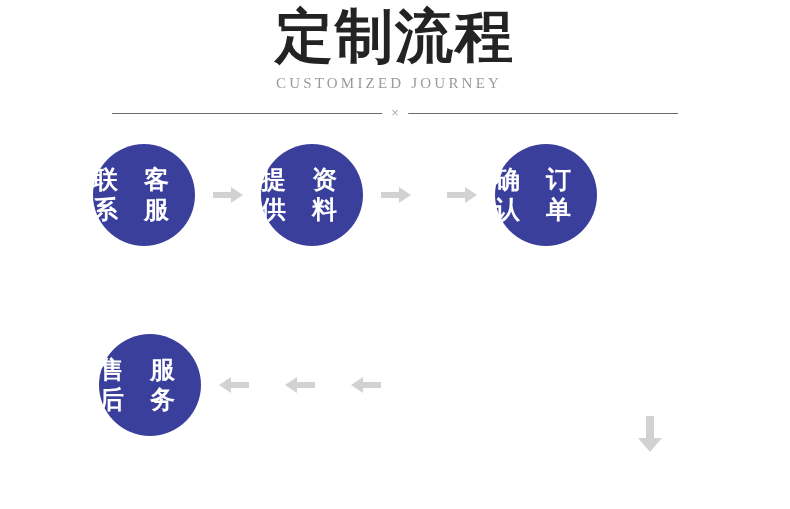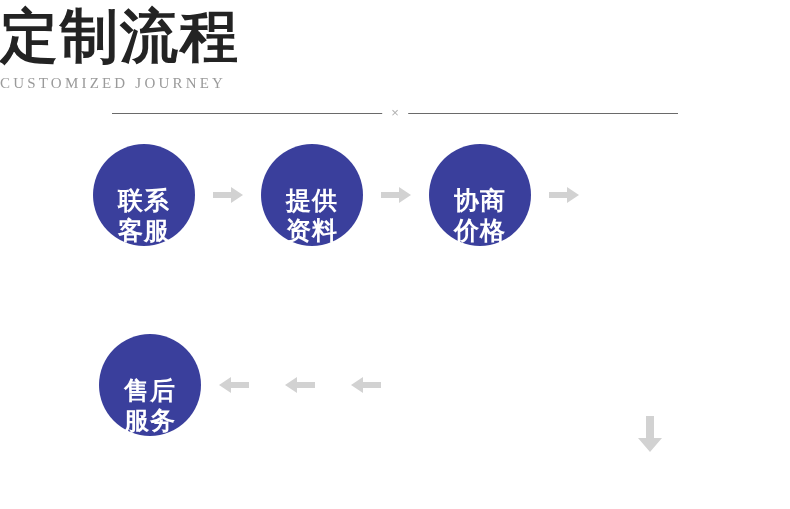--- a/index.html
+++ b/index.html
@@ -12,21 +12,21 @@
     background: #ffffff;
     font-family: "Liberation Sans", "DejaVu Sans", sans-serif;
     overflow: hidden;
     position: relative;
   }
 
   
   .header {
     width: 790px;
     padding-top: 4px;
-    text-align: left;
+    text-align: center;
   }
   .page-title {
     font-size: 58px;
     line-height: 64px;
     font-weight: bold;
     color: #232323;
     letter-spacing: 2px;
     margin: 0;
     font-family: "DejaVu Sans", "Liberation Sans", sans-serif;
   }
@@ -85,23 +85,23 @@
     margin-left: 6px;
   }
 
   .node {
     width: 102px;
     height: 102px;
     border-radius: 50%;
     background: #3a3f9c;
     color: #ffffff;
     display: flex;
-    flex-direction: column;
+    flex-direction: row;
     align-items: center;
-    justify-content: flex-end;
+    justify-content: center;
     flex: 0 0 auto;
   }
   .node-line {
     font-size: 25px;
     line-height: 30px;
     font-weight: bold;
     letter-spacing: 1px;
     font-family: "DejaVu Sans", "Liberation Sans", sans-serif;
   }
 
@@ -163,31 +163,31 @@
       <span class="node-line">提供</span>
       <span class="node-line">资料</span>
     </div>
 
     <div class="arrow-h">
       <svg class="arrow-svg" width="30" height="16" viewBox="0 0 30 16" aria-hidden="true">
         <polygon points="0,5 18,5 18,0 30,8 18,16 18,11 0,11" fill="#d2d2d2"></polygon>
       </svg>
     </div>
 
-    <div class="node">
-      <span class="node-line">协商</span>
-      <span class="node-line">价格</span>
-    </div>
 
     <div class="arrow-h">
       <svg class="arrow-svg" width="30" height="16" viewBox="0 0 30 16" aria-hidden="true">
         <polygon points="0,5 18,5 18,0 30,8 18,16 18,11 0,11" fill="#d2d2d2"></polygon>
       </svg>
     </div>
 
+    <div class="node">
+      <span class="node-line">确认</span>
+      <span class="node-line">订单</span>
+    </div>
 
   </div>
 
   <div class="arrow-down-wrap">
     <svg class="arrow-down" width="26" height="36" viewBox="0 0 26 36" aria-hidden="true">
       <polygon points="9,0 17,0 17,22 25,22 13,36 1,22 9,22" fill="#d2d2d2"></polygon>
     </svg>
   </div>
 
   <div class="flow-row flow-row-2">

